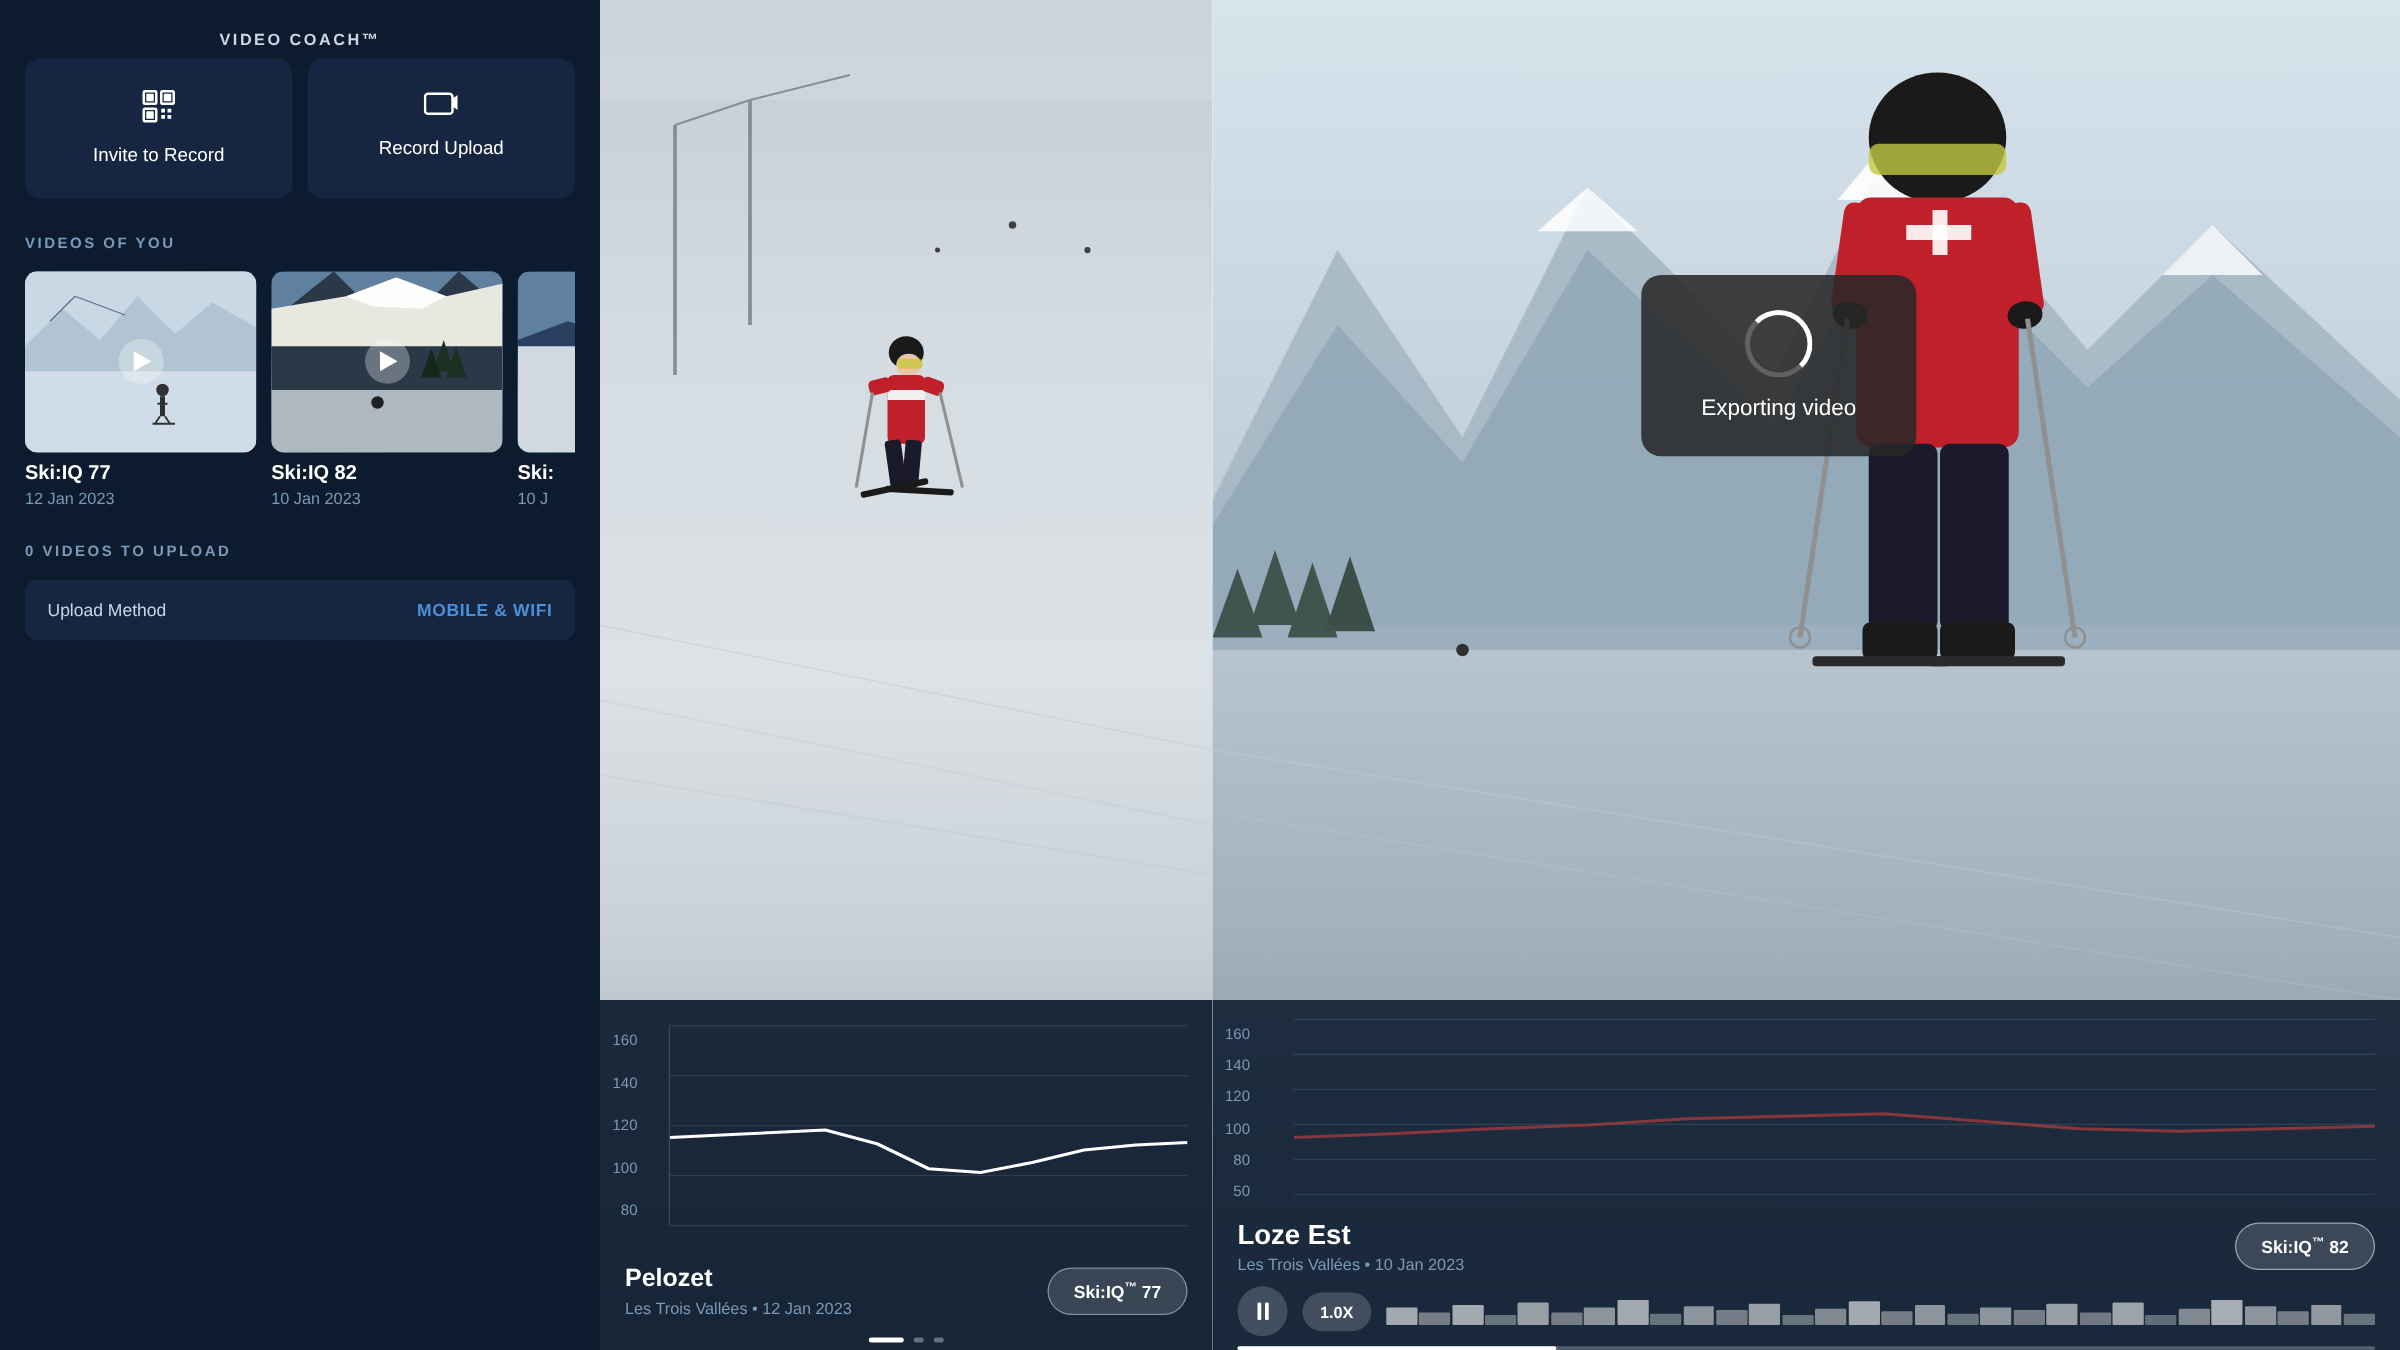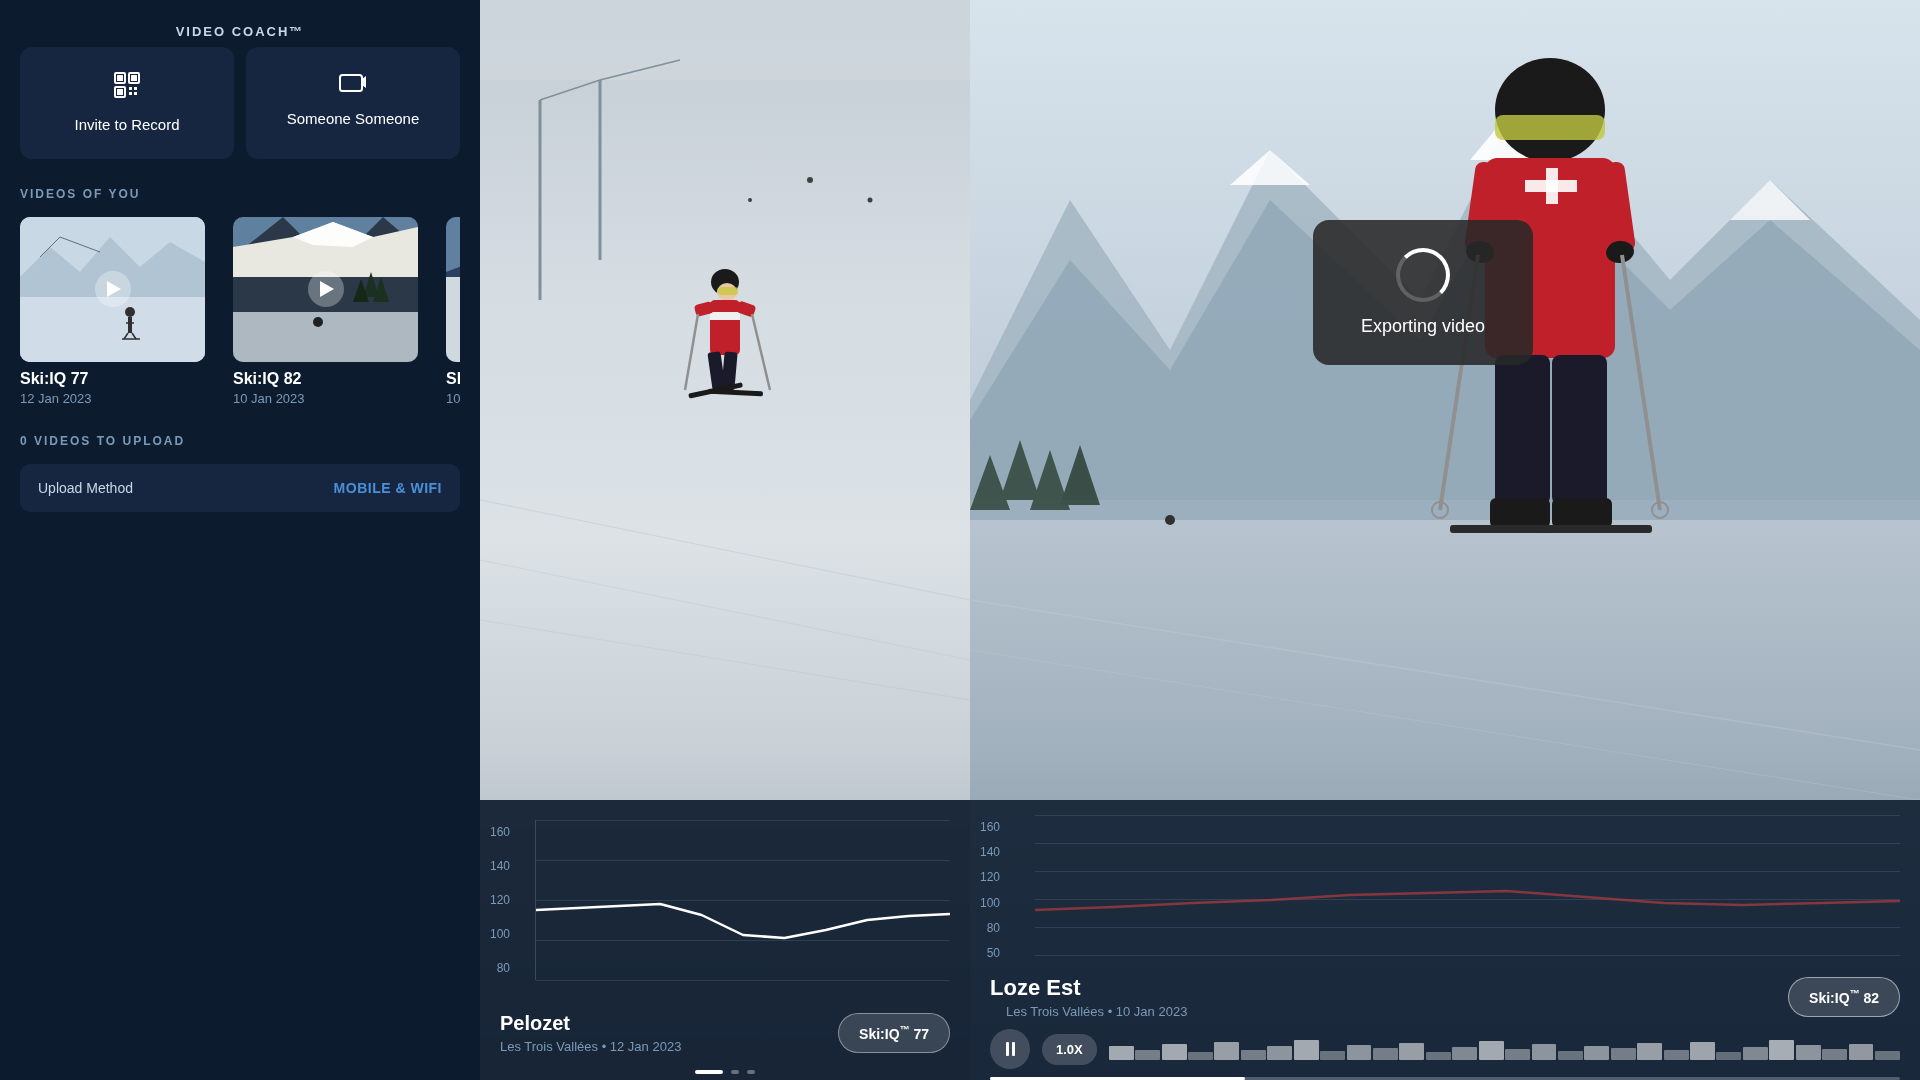--- a/index.html
+++ b/index.html
@@ -68,21 +68,21 @@
     .section-title {
       color: #7a9ab8;
       font-size: 12px;
       font-weight: 700;
       letter-spacing: 2px;
       margin-bottom: 16px;
     }
 
     .video-grid {
       display: flex;
-      gap: 28px;
+      gap: 12px;
       margin-bottom: 28px;
       overflow: hidden;
     }
 
     .video-thumb {
       flex: 0 0 auto;
       width: 185px;
       cursor: pointer;
     }
 
@@ -381,21 +381,20 @@
     .right-place {
       color: white;
       font-size: 22px;
       font-weight: 700;
       margin-bottom: 3px;
     }
 
     .right-meta {
       color: #7a9ab8;
       font-size: 13px;
-      margin-left: 16px;
     }
 
     .right-ski-iq-badge {
       background: rgba(255,255,255,0.15);
       border: 1.5px solid rgba(255,255,255,0.5);
       border-radius: 24px;
       padding: 10px 20px;
       color: white;
       font-size: 14px;
       font-weight: 600;
@@ -470,21 +469,21 @@
       </span>
       <span class="label">Invite to Record</span>
     </button>
     <button class="action-btn">
       <span class="icon">
         <svg width="28" height="22" viewBox="0 0 28 22" fill="none">
           <rect x="1" y="4" width="22" height="16" rx="2.5" stroke="white" stroke-width="2" fill="none"></rect>
           <polygon points="23,8 27,5 27,17 23,14" fill="white"></polygon>
         </svg>
       </span>
-      <span class="label">Someone Someone</span>
+      <span class="label">Record Upload</span>
     </button>
   </div>
 
   <div class="section-title">VIDEOS OF YOU</div>
 
   <div class="video-grid">
 
     <div class="video-thumb">
       <div class="thumb-img thumb-img-1">
 

